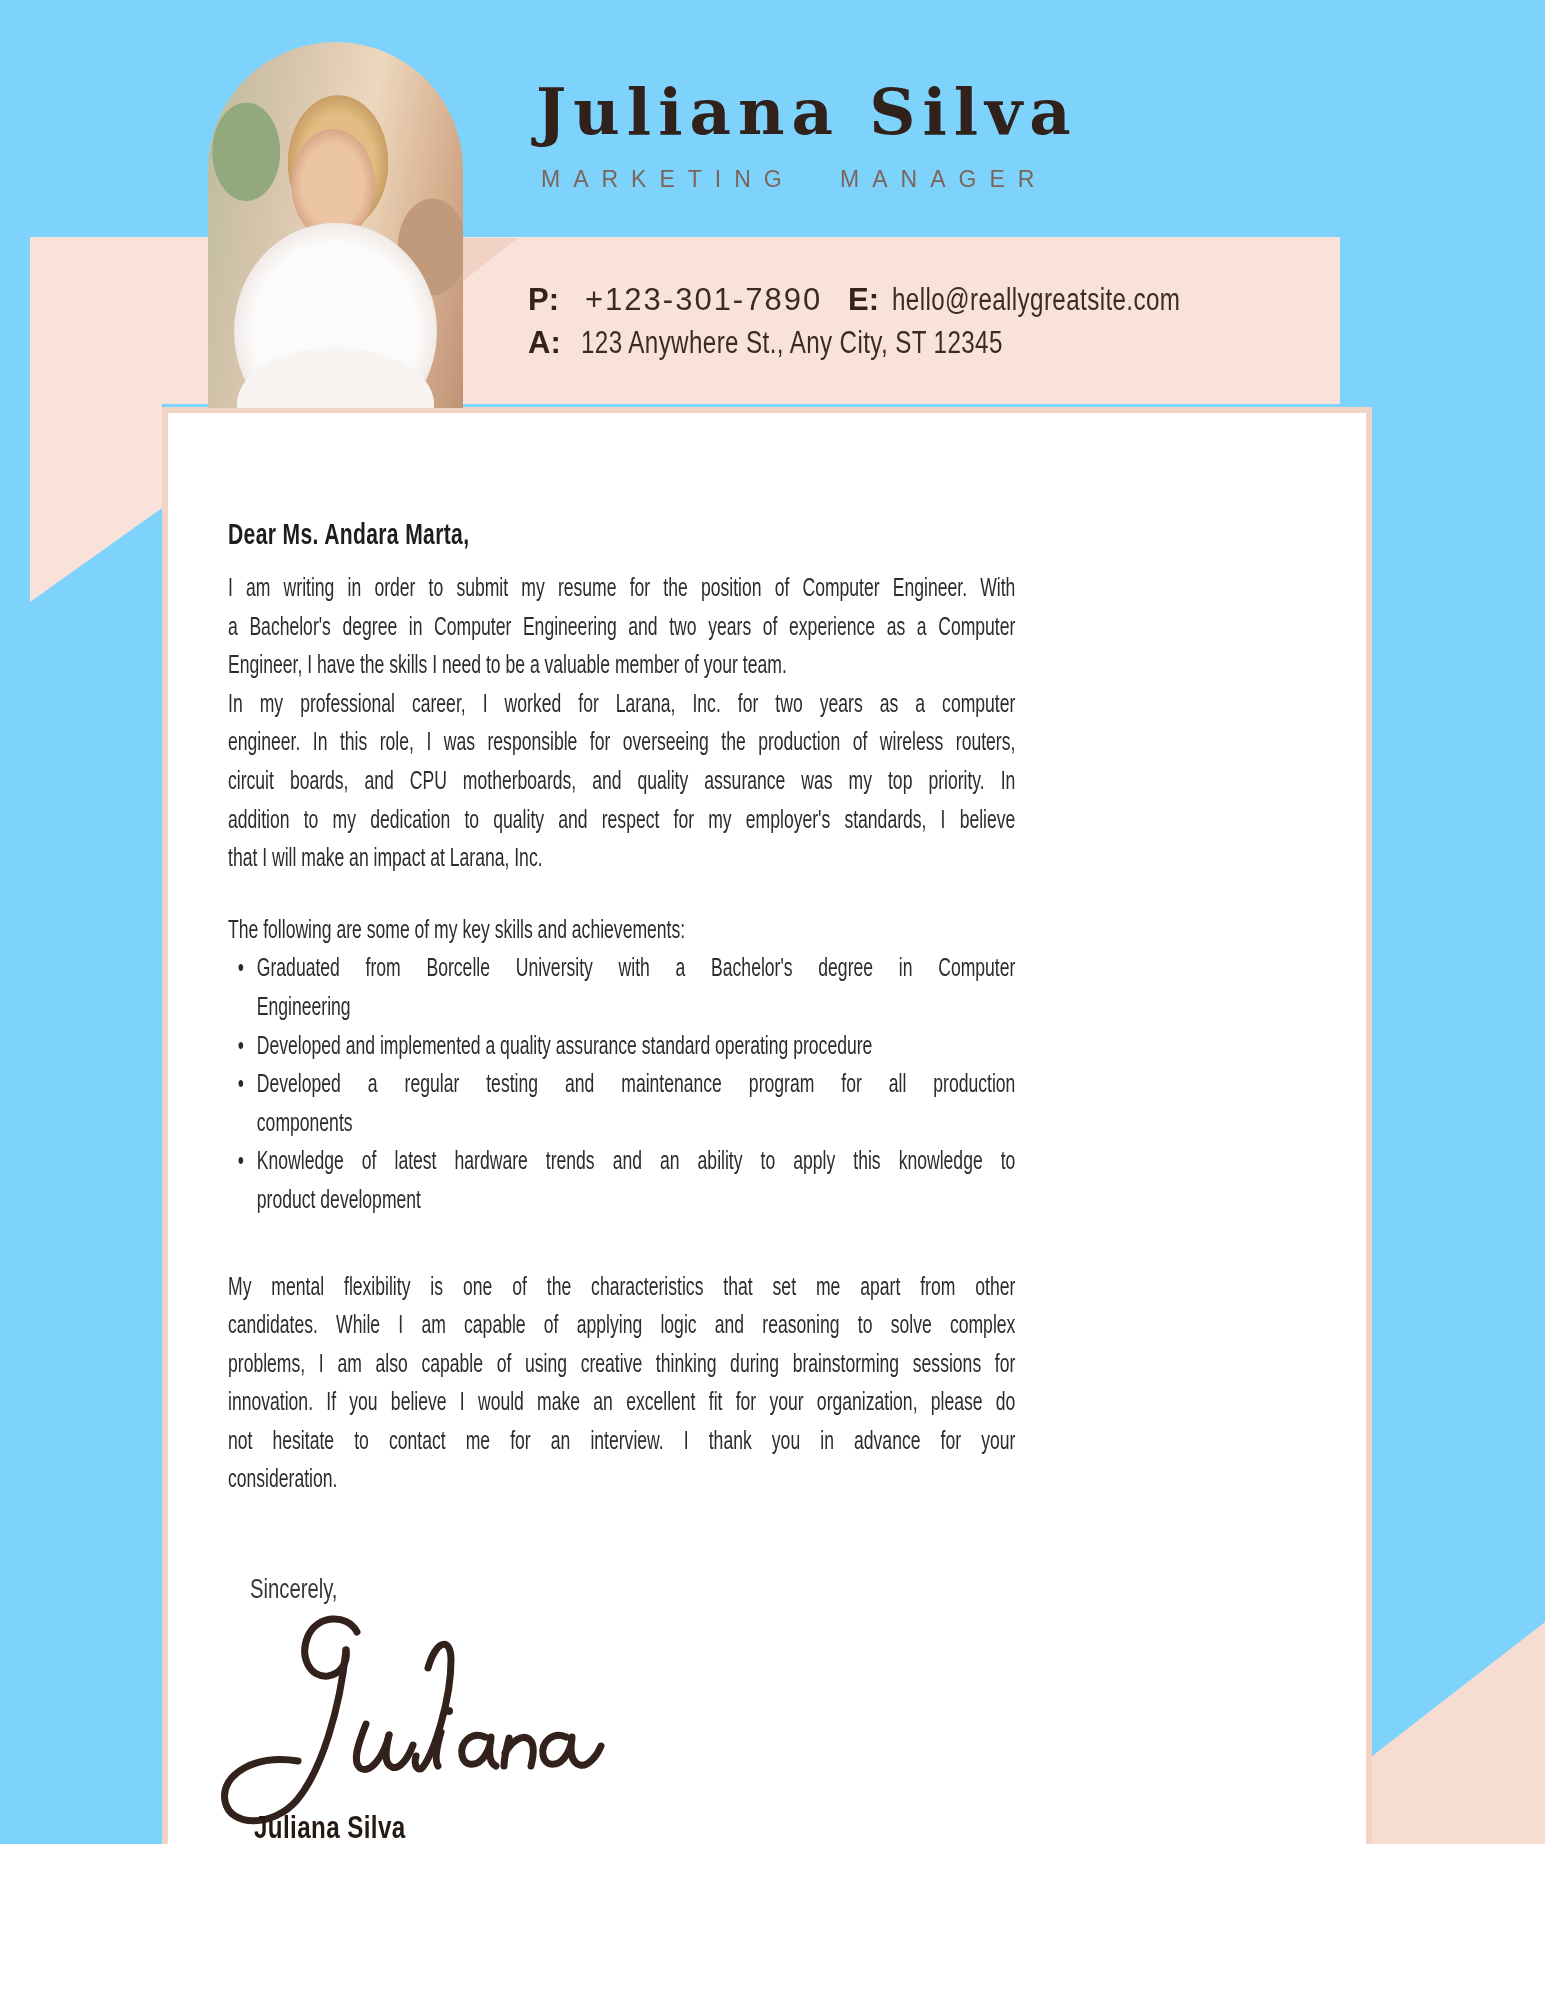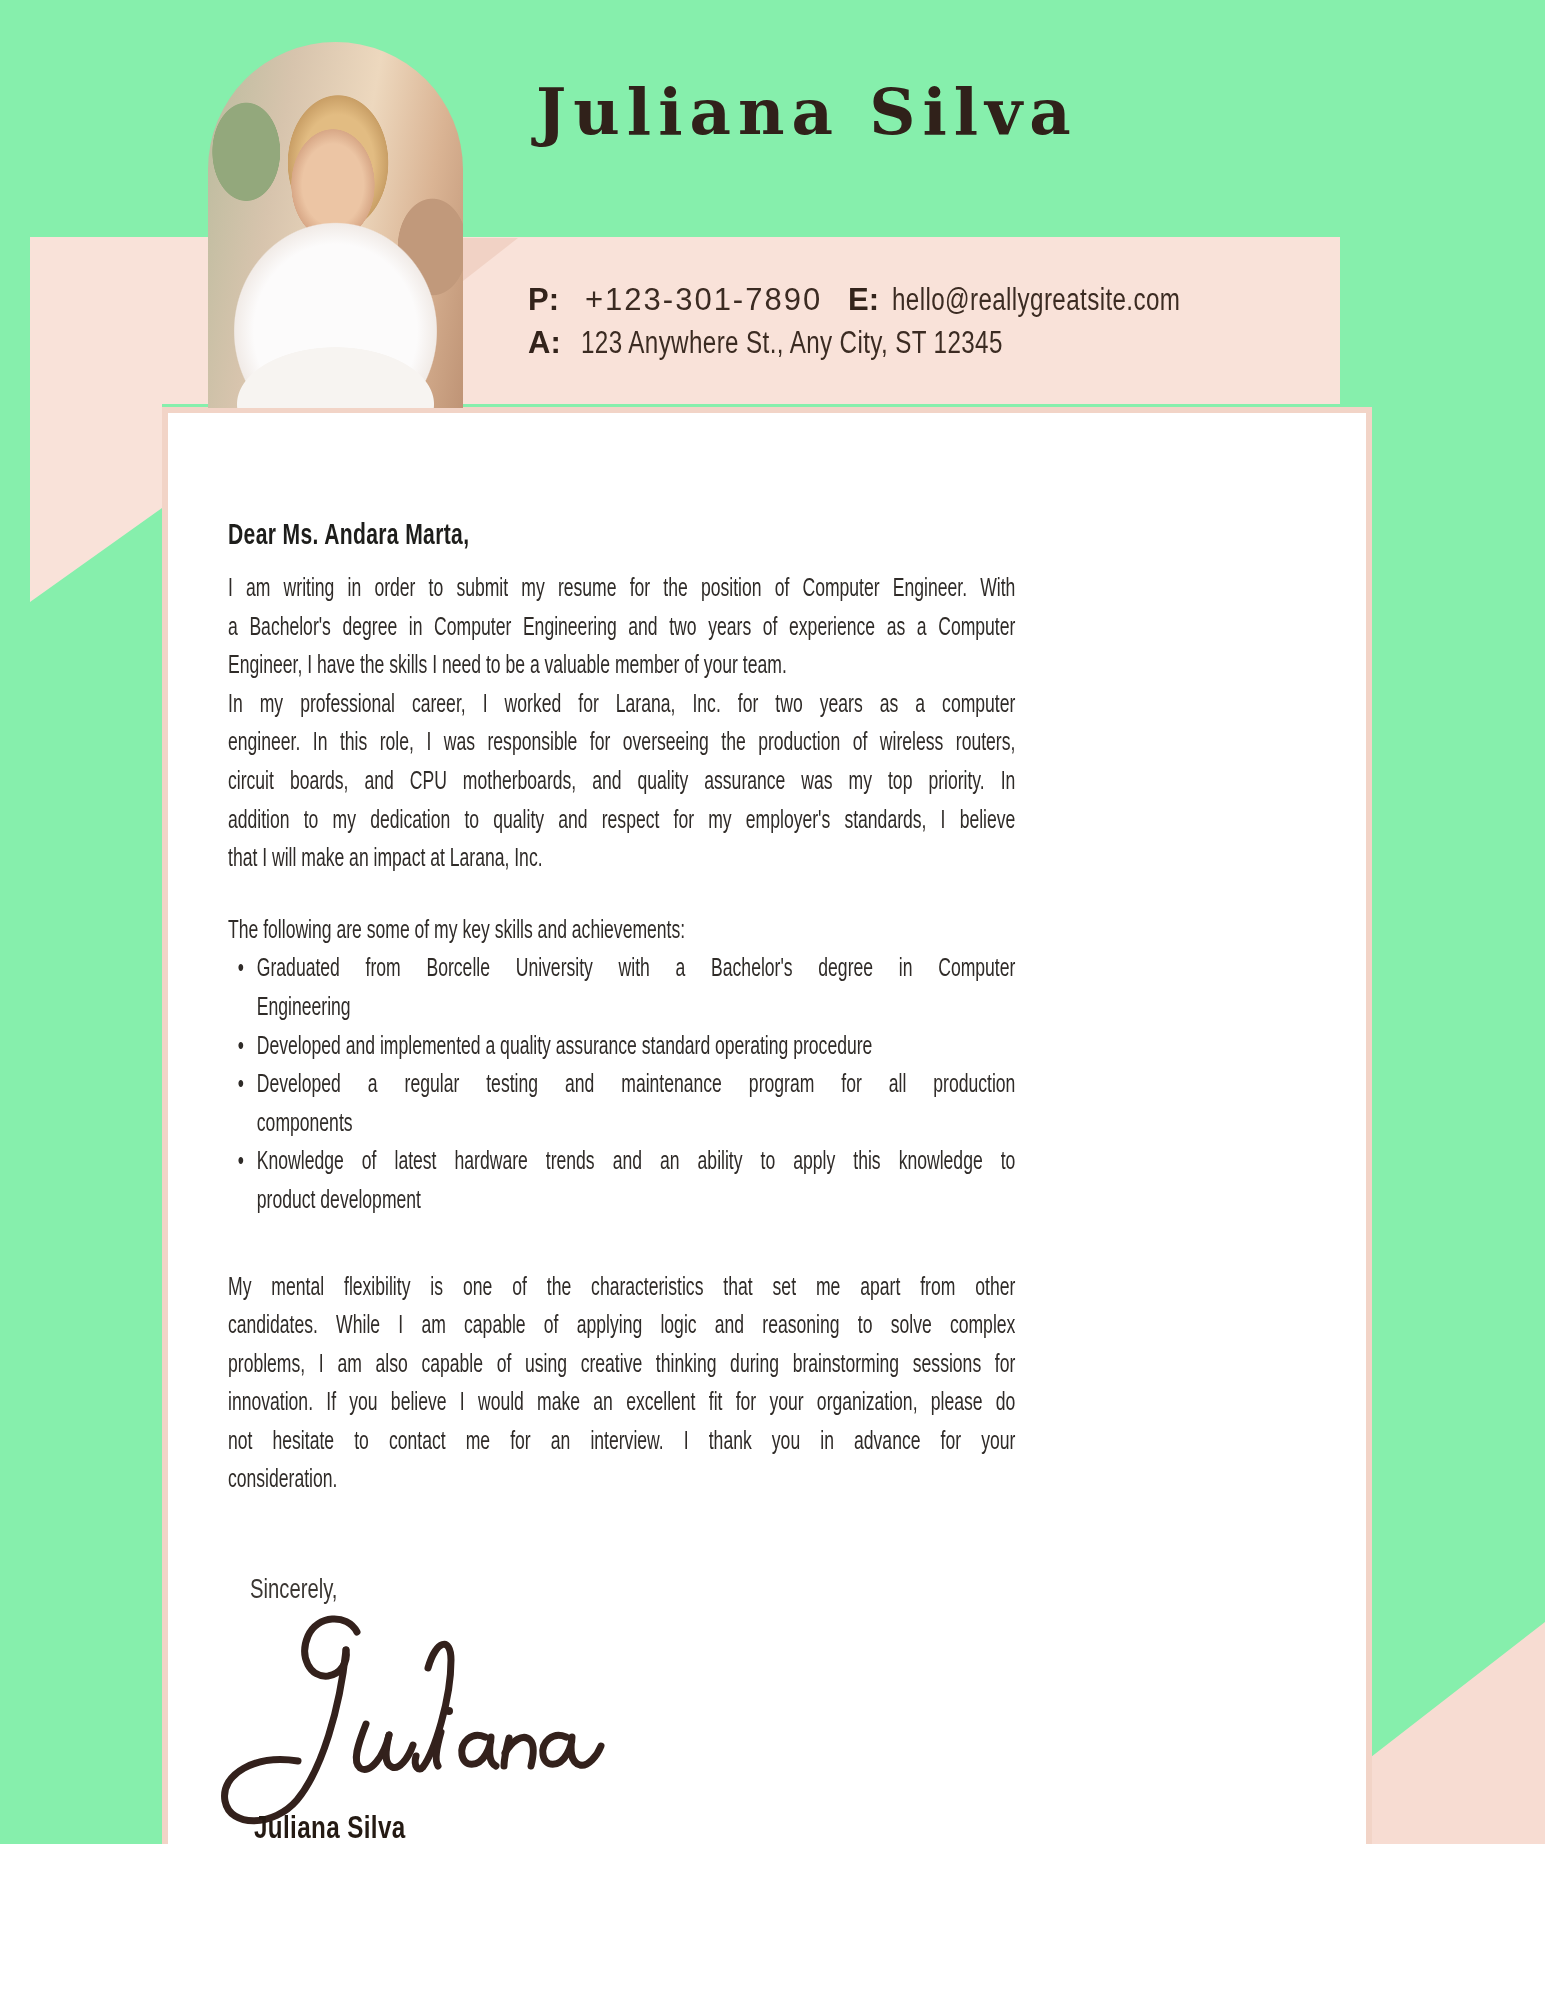--- a/index.html
+++ b/index.html
@@ -1,19 +1,19 @@
 <!DOCTYPE html>
 <html><head>
 <meta charset="utf-8">
 <style>
   html,body{margin:0;padding:0;background:#ffffff;}
   .page{
     position:relative;
     width:1545px;height:1844px;
-    background:#86efac;
+    background:#7dd3fc;
     overflow:hidden;
     font-family:"Liberation Sans",sans-serif;
   }
   .decor{position:absolute;left:0;top:0;}
 
   
   .photo{
     position:absolute;left:208px;top:42px;width:255px;height:366px;
     border-radius:130px 130px 0 0;
     background:
@@ -91,20 +91,21 @@
     <polygon points="30,237 1340,237 1340,404 162,404 162,508 30,602" fill="#f9e2d9"></polygon>
     <polygon points="463,238 518,238 463,281" fill="#f1d2c5"></polygon>
     <polygon points="1545,1622 1371,1757 1371,1918 1152,1918 1055,2000 1545,2000" fill="#f7dcd2"></polygon>
   </svg>
 
   <div class="card"></div>
 
   <div class="photo"></div>
 
   <div class="name">Juliana Silva</div>
+  <div class="subtitle">MARKETING MANAGER</div>
 
   <div class="contact-label" style="left:528px;top:282px;">P:</div>
   <div class="contact-value phone" style="left:585px;top:282px;">+123-301-7890</div>
 
   <div class="contact-label" style="left:848px;top:282px;">E:</div>
   <div class="contact-value cond" style="left:892px;top:282px;">hello@reallygreatsite.com</div>
 
   <div class="contact-label" style="left:528px;top:325px;">A:</div>
   <div class="contact-value cond" style="left:581px;top:325px;">123 Anywhere St., Any City, ST 12345</div>
 

